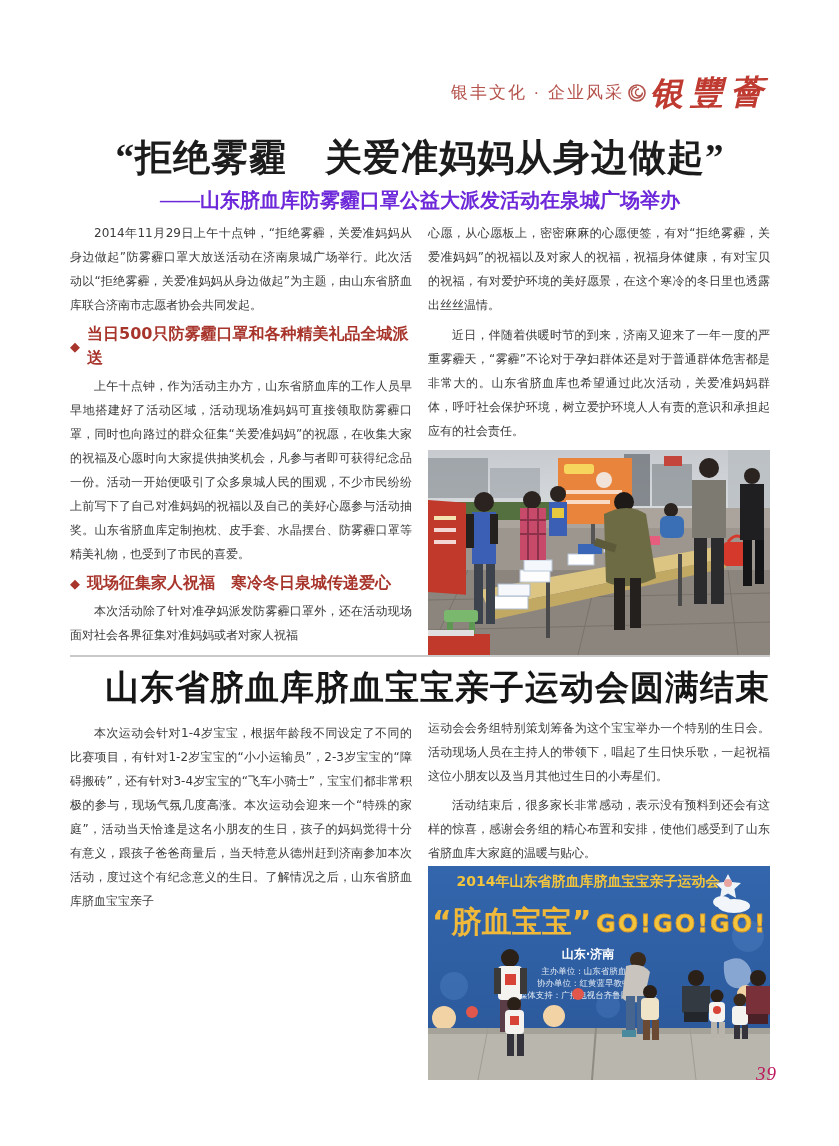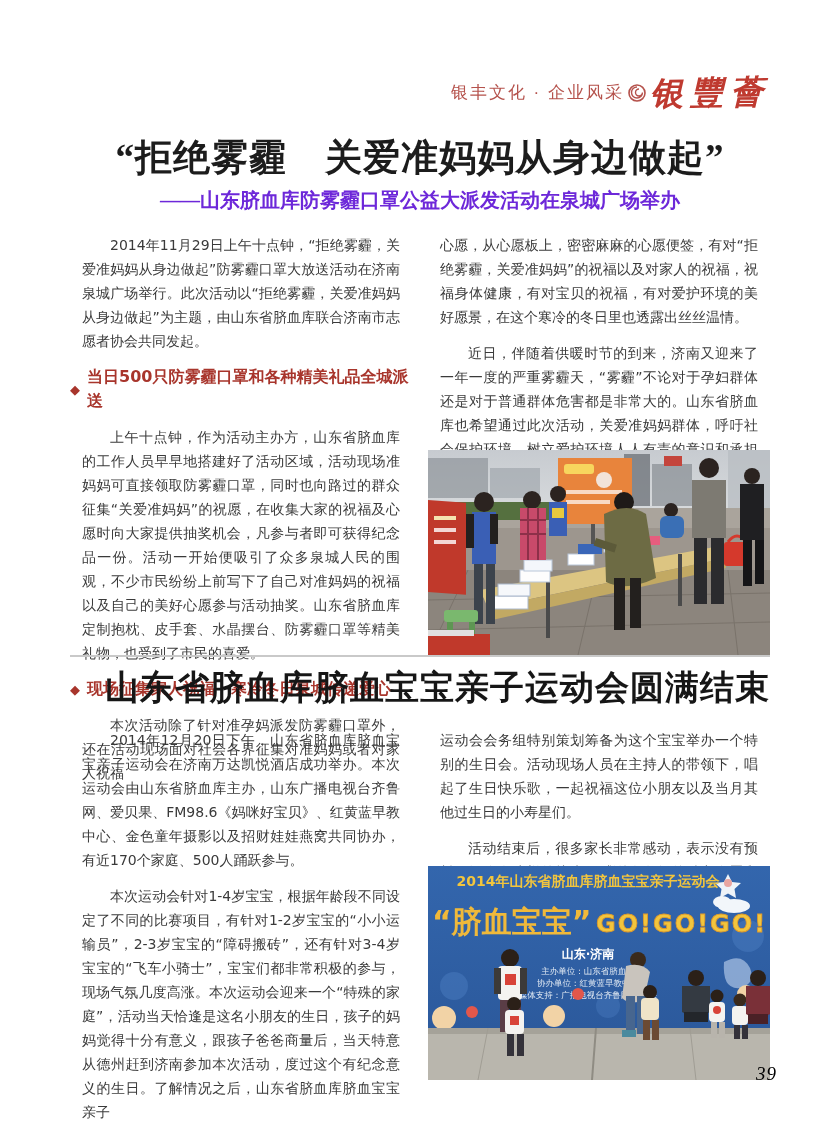--- a/index.html
+++ b/index.html
@@ -25,42 +25,42 @@
   .t1sub{
     position:absolute;top:187px;left:70px;width:700px;text-align:center;
     font-family:"Liberation Serif","DejaVu Serif",serif;font-weight:bold;
     font-size:20px;color:#6d28d9;margin:0;
   }
   .colL1{position:absolute;left:70px;top:221px;width:342px;}
   .colR1{position:absolute;left:428px;top:221px;width:342px;}
   .colL2{position:absolute;left:70px;top:716px;width:342px;}
   .colR2{position:absolute;left:428px;top:716px;width:342px;}
   .col p{
-    margin:12px;font-size:14px;line-height:24px;text-align:justify;color:#3a3a3a;
+    margin:0;font-size:12px;line-height:24px;text-align:justify;color:#3a3a3a;
     text-indent:2em;
   }
   .col p.noindent{text-indent:0;}
   .col p + p{margin-top:2px;}
   .redhead{
     margin:5px 0 4px 0;font-size:16px;line-height:24px;font-weight:bold;color:#a8352c;
     display:flex;align-items:center;gap:7px;
   }
   .redhead .diamond{font-size:13px;line-height:1;}
   .divider{position:absolute;left:70px;top:655px;width:700px;height:2px;background:#c9c9c9;}
   .t2{
     position:absolute;top:666px;left:70px;width:700px;text-align:right;
     font-family:"Liberation Serif","DejaVu Serif",serif;font-weight:bold;
     font-size:34px;color:#161616;margin:0;letter-spacing:1px;line-height:1.3;
   }
   .photo1{position:absolute;left:428px;top:450px;width:342px;height:205px;}
   .photo2{position:absolute;left:428px;top:866px;width:396px;height:214px;}
   .photo1 svg,.photo2 svg{display:block;}
   .pagenum{
     position:absolute;top:1063px;right:62px;font-family:"Liberation Serif","DejaVu Serif",serif;
-    font-style:italic;font-size:19px;color:#000000;letter-spacing:1px;margin-left:48px;
+    font-style:italic;font-size:19px;color:#be185d;letter-spacing:1px;margin-left:48px;
   }
 </style>
 </head>
 <body>
 
 <div class="page">
 
   <div class="hdr">
     <span class="hdr-label">银丰文化 · 企业风采</span>
     <span class="hdr-spiral">
@@ -211,21 +211,20 @@
       </g>
       <rect x="0" y="184" width="62" height="21" fill="#c0392b"></rect>
       <rect x="0" y="180" width="46" height="6" fill="#e0e0e0"></rect>
     </svg>
   </div>
 
   <div class="divider"></div>
   <h1 class="t2">山东省脐血库脐血宝宝亲子运动会圆满结束</h1>
 
   <div class="col colL2">
-    <p>2014年12月20日下午，山东省脐血库脐血宝宝亲子运动会在济南万达凯悦酒店成功举办。本次运动会由山东省脐血库主办，山东广播电视台齐鲁网、爱贝果、FM98.6《妈咪好宝贝》、红黄蓝早教中心、金色童年摄影以及招财娃娃燕窝共同协办，有近170个家庭、500人踊跃参与。</p>
     <p style="margin-top:5px">本次运动会针对1-4岁宝宝，根据年龄段不同设定了不同的比赛项目，有针对1-2岁宝宝的“小小运输员”，2-3岁宝宝的“障碍搬砖”，还有针对3-4岁宝宝的“飞车小骑士”，宝宝们都非常积极的参与，现场气氛几度高涨。本次运动会迎来一个“特殊的家庭”，活动当天恰逢是这名小朋友的生日，孩子的妈妈觉得十分有意义，跟孩子爸爸商量后，当天特意从德州赶到济南参加本次活动，度过这个有纪念意义的生日。了解情况之后，山东省脐血库脐血宝宝亲子</p>
   </div>
 
   <div class="col colR2">
     <p class="noindent">运动会会务组特别策划筹备为这个宝宝举办一个特别的生日会。活动现场人员在主持人的带领下，唱起了生日快乐歌，一起祝福这位小朋友以及当月其他过生日的小寿星们。</p>
     <p style="margin-top:5px">活动结束后，很多家长非常感动，表示没有预料到还会有这样的惊喜，感谢会务组的精心布置和安排，使他们感受到了山东省脐血库大家庭的温暖与贴心。</p>
   </div>
 
   <div class="photo2">
     <svg width="342" height="214" viewBox="0 0 342 214">

